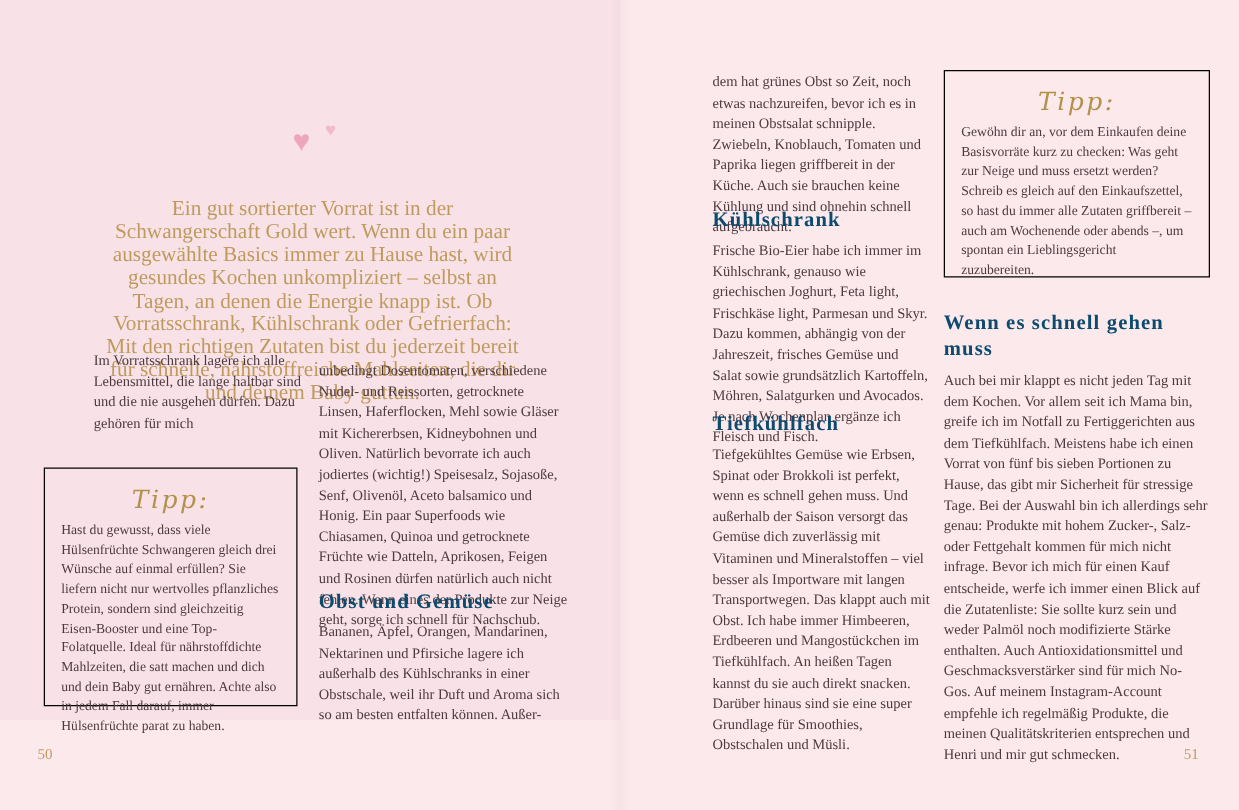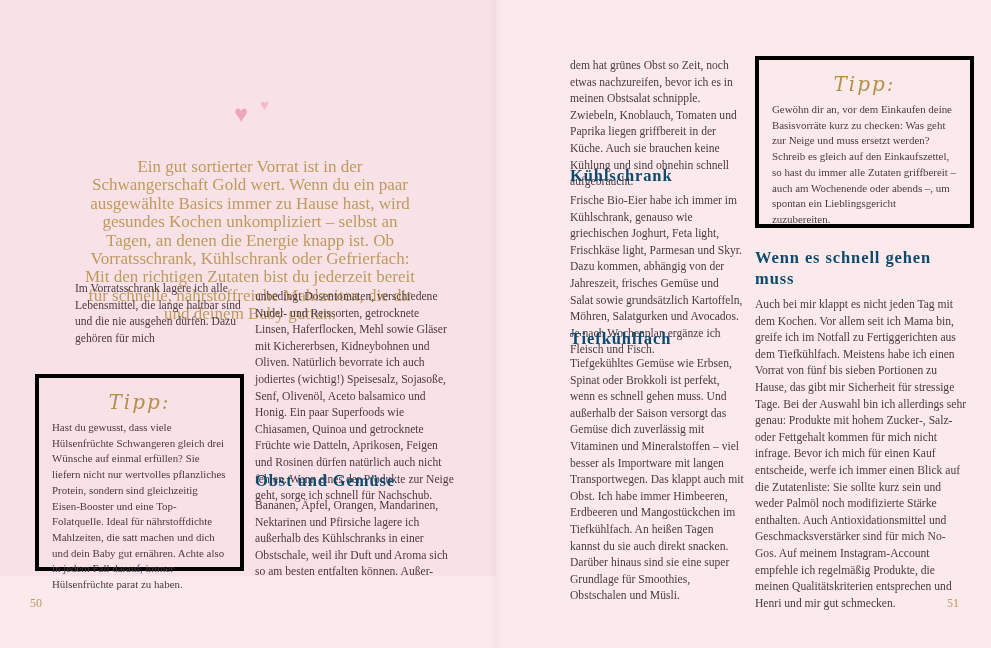--- a/index.html
+++ b/index.html
@@ -34,21 +34,21 @@
   }
   .body-text{
     font-size:11.6px;line-height:16.6px;color:#4c3a3f;margin:0;
   }
 
   .l-col1{position:absolute;left:75px;top:281px;width:176px;}
   .l-col2a{position:absolute;left:255px;top:289px;width:200px;}
   .l-col2b{position:absolute;left:255px;top:471px;width:200px;}
 
   .tip-box{
-    position:absolute;border:4px solid #000000;background:transparent;
+    position:absolute;border:1px solid #000000;background:transparent;
   }
   .tip-box-left{left:35px;top:374px;width:201px;height:189px;}
   .tip-box-right{left:259px;top:56px;width:211px;height:164px;}
   .tip-label{
     text-align:center;font-style:italic;color:#b3914b;
     font-size:20px;letter-spacing:2px;margin:12px 0 6px 0;
     font-family:"DejaVu Serif",serif;
   }
   .tip-text{
     font-size:10.9px;line-height:15.7px;color:#4c3a3f;

